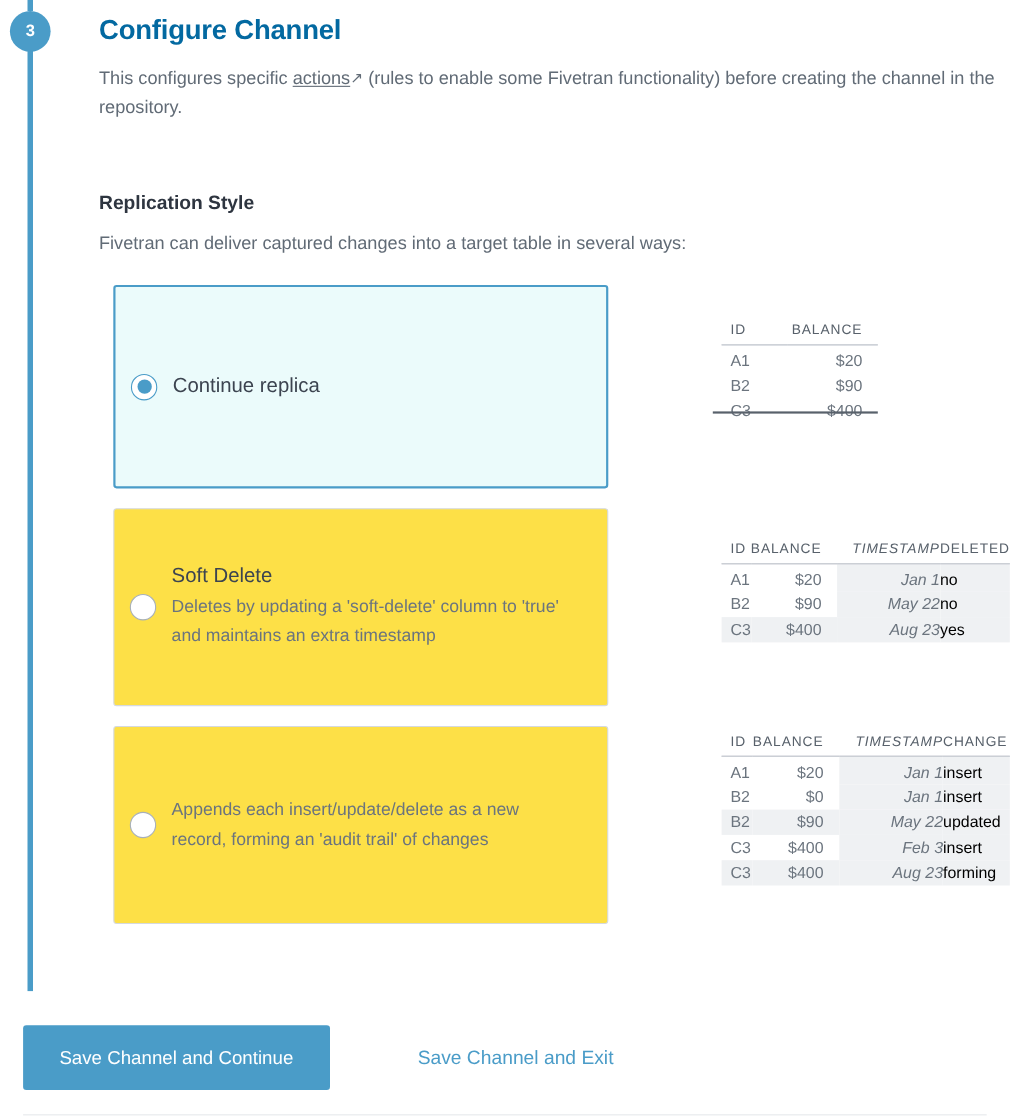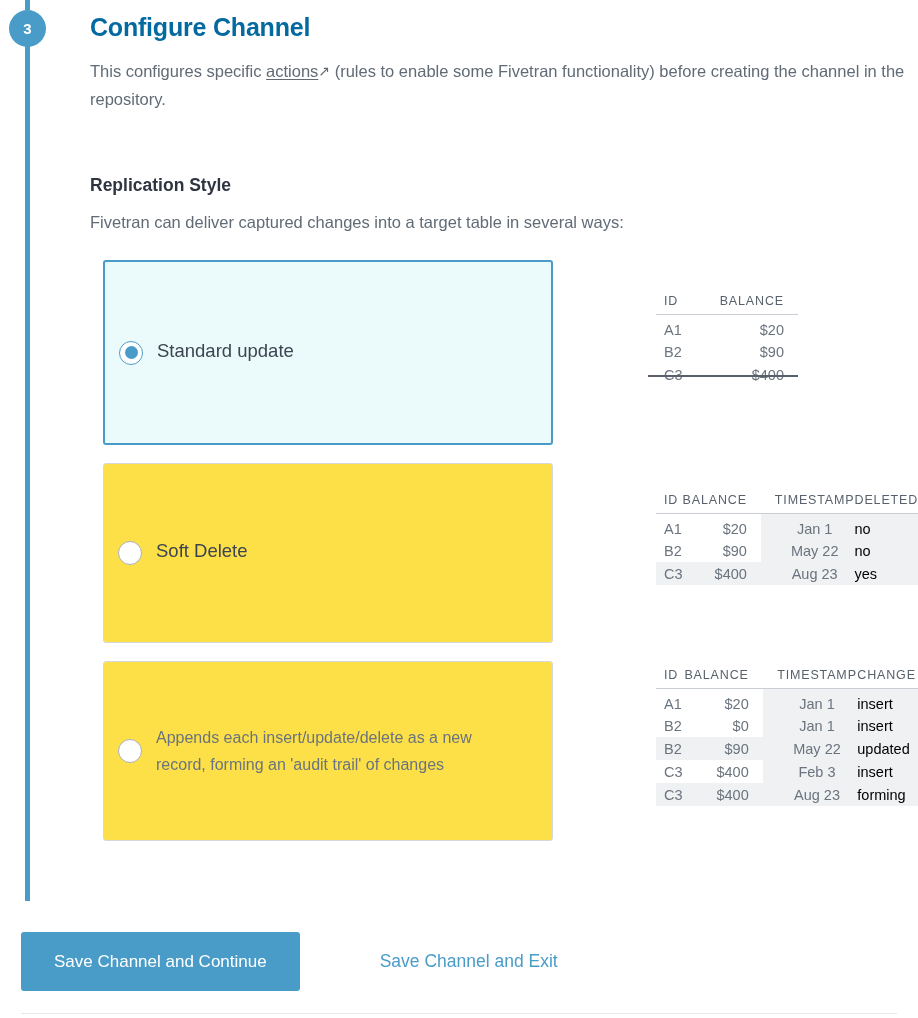--- a/index.html
+++ b/index.html
@@ -164,21 +164,21 @@
     white-space: nowrap;
   }
   .mini-table td {
     padding: 2px 0 2px 0;
     height: 23px;
     white-space: nowrap;
   }
   .mini-table tbody tr:first-child td { padding-top: 7px; }
   .col-id   { text-align: left;  width: 60px; padding-left: 8px !important; }
   .col-bal  { text-align: right; width: 82px; padding-right: 14px !important; }
-  .col-ts   { text-align: center;  width: 112px; padding-left: 14px !important; }
+  .col-ts   { text-align: right;  width: 112px; padding-left: 14px !important; font-style: italic; }
   .col-ch   { text-align: left;  width: 100px; }
   .bold-cell { font-weight: normal; color: #000000; }
   .shaded { background: #eff1f3; margin-left: 32px; }
   .strike-row td { position: relative; }
   .strike-row .strike-line {
     position: absolute;
     left: 0px; right: 0px;
     top: 50%;
     height: 2.5px;
     background: #58616b;
@@ -236,21 +236,21 @@
   <p id="intro-paragraph"><span>This configures specific </span><a id="intro-link" href="#">actions</a><span class="ext-arrow">↗</span><span> (rules to enable some Fivetran functionality) before creating the channel in the repository.</span></p>
 
   <h2 id="section-title">Replication Style</h2>
   <p id="section-subtitle">Fivetran can deliver captured changes into a target table in several ways:</p>
 
   <div id="options-area">
 
     <div class="option-card selected" style="top:0px; height:185px;">
       <div class="radio checked"></div>
       <div class="option-text">
-        <div class="option-title">Standard update</div>
+        <div class="option-title">Continue replica</div>
       </div>
     </div>
 
     <table class="mini-table" style="left:566px; top:34px;">
       <thead>
         <tr>
           <th class="col-id">ID</th>
           <th class="col-bal">BALANCE</th>
         </tr>
       </thead>
@@ -267,20 +267,21 @@
           <td class="col-id">C3</td>
           <td class="col-bal"><span>$400</span><span class="strike-line" style="left:-68px; right:0;"></span></td>
         </tr>
       </tbody>
     </table>
 
     <div class="option-card" style="top:203px; height:180px;">
       <div class="radio"></div>
       <div class="option-text">
         <div class="option-title">Soft Delete</div>
+        <div class="option-desc" style="width:360px;">Deletes by updating a 'soft-delete' column to 'true' and maintains an extra timestamp</div>
       </div>
     </div>
 
     <table class="mini-table" style="left:566px; top:233px;">
       <thead>
         <tr>
           <th class="col-id">ID</th>
           <th class="col-bal">BALANCE</th>
           <th class="col-ts">TIMESTAMP</th>
           <th class="col-ch">DELETED</th>

